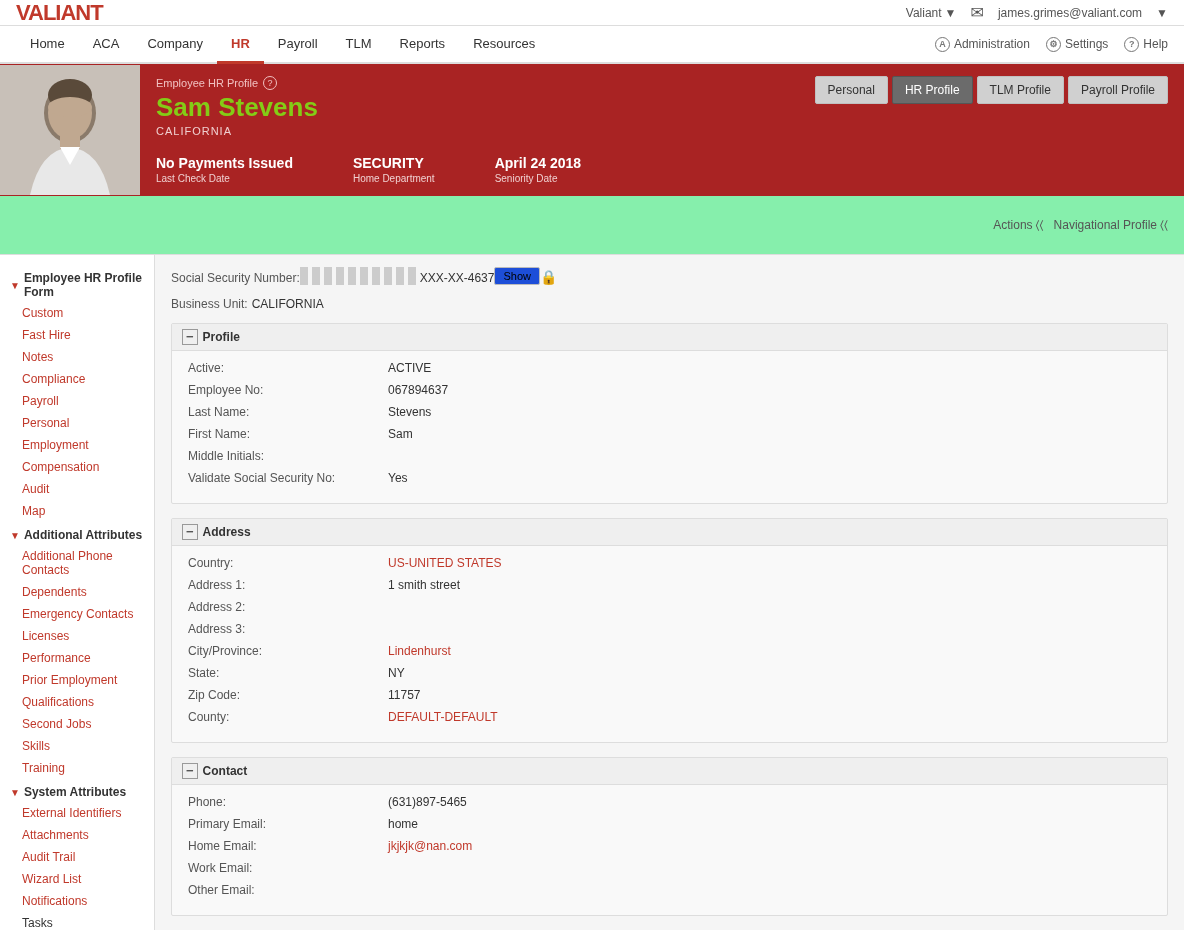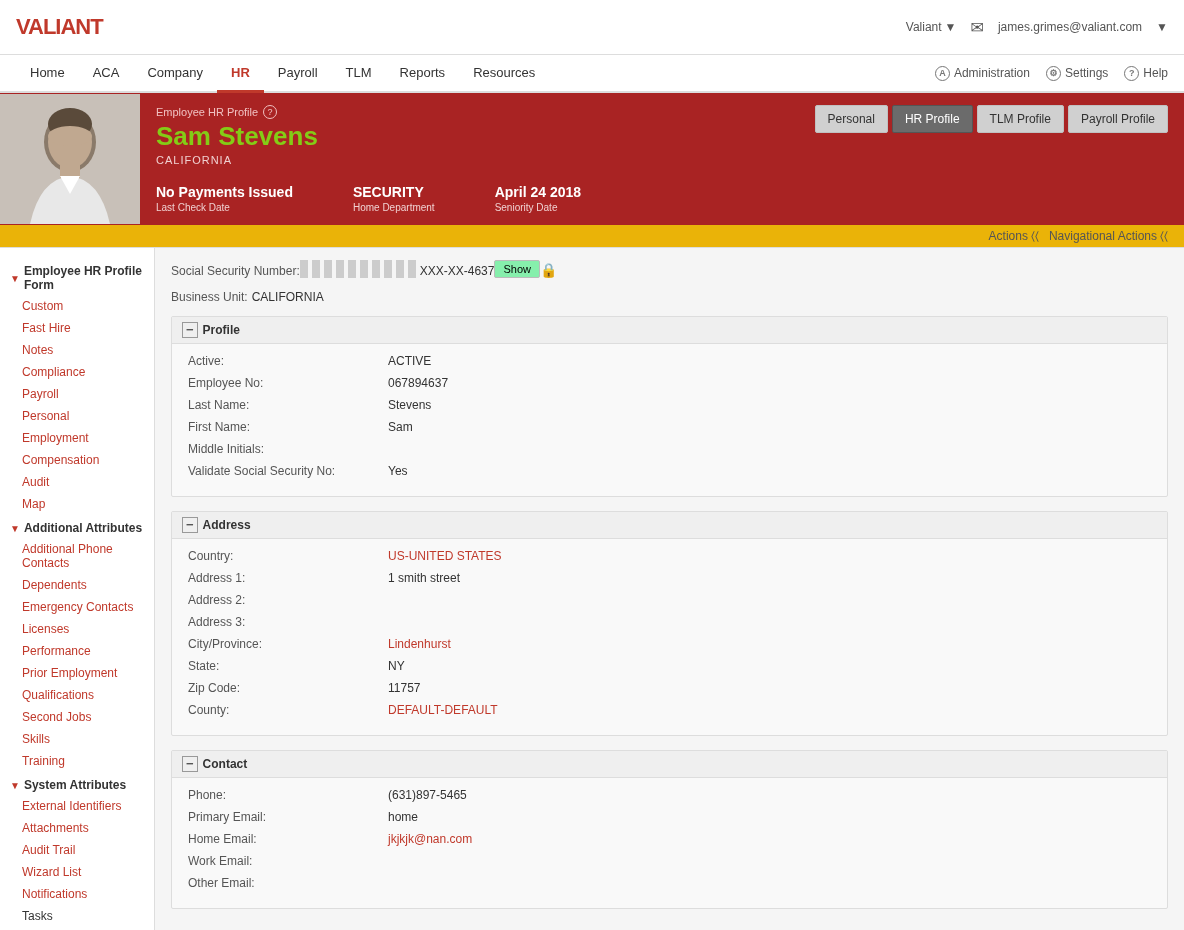--- a/index.html
+++ b/index.html
@@ -6,21 +6,21 @@
     body { font-family: Arial, sans-serif; font-size: 12px; color: #333; background: #f5f5f5; }
 
     
     .top-bar {
       background: #fff;
       display: flex;
       align-items: center;
       justify-content: space-between;
       padding: 6px 16px;
       border-bottom: 1px solid #ddd;
-      height: 55px;
+      height: 26px;
     }
     .top-bar-logo {
       font-size: 22px;
       font-weight: bold;
       color: #c0392b;
       letter-spacing: -1px;
     }
     .top-bar-right {
       display: flex;
       align-items: center;
@@ -150,22 +150,22 @@
       border-radius: 2px;
     }
     .profile-tab.active {
       background: #6b6b6b;
       color: #fff;
       border-color: #555;
     }
 
     
     .actions-bar {
-      background: #eab308;
-      padding: 4px 16px;
+      background: #86efac;
+      padding: 22px 16px;
       display: flex;
       justify-content: flex-end;
       align-items: center;
       gap: 10px;
       border-bottom: 1px solid #ddd;
       font-size: 12px;
     }
     .actions-bar .act-btn {
       color: #555;
       cursor: pointer;
@@ -220,21 +220,21 @@
       margin-bottom: 12px;
     }
     .field-label { color: #555; font-size: 12px; }
     .ssn-pattern {
       background: repeating-linear-gradient(90deg, #ccc 0px, #ccc 8px, transparent 8px, transparent 12px);
       width: 120px; height: 18px; display: inline-block;
       vertical-align: middle;
     }
     .ssn-value { color: #333; font-size: 12px; }
     .show-btn {
-      padding: 2px 8px; font-size: 11px; background: #86efac;
+      padding: 2px 8px; font-size: 11px; background: #1d4ed8;
       border: 1px solid #bbb; cursor: pointer; border-radius: 2px;
     }
     .lock-icon { font-size: 14px; color: #555; }
 
     .business-unit-row {
       display: flex; gap: 4px; margin-bottom: 12px; font-size: 12px;
     }
 
     
     .section-panel {
@@ -367,21 +367,21 @@
     <div class="profile-tab">Payroll Profile</div>
   </div>
 </div>
 
 <div class="actions-bar">
   <div class="act-btn">
     <span>Actions</span>
     <span>〈〈</span>
   </div>
   <div class="act-btn">
-    <span>Navigational Actions</span>
+    <span>Navigational Profile</span>
     <span>〈〈</span>
   </div>
 </div>
 
 <div class="main-content">
 
   <div class="sidebar">
     <div class="sidebar-section-header">
       <span class="arrow">▼</span>
       <span>Employee HR Profile Form</span>

